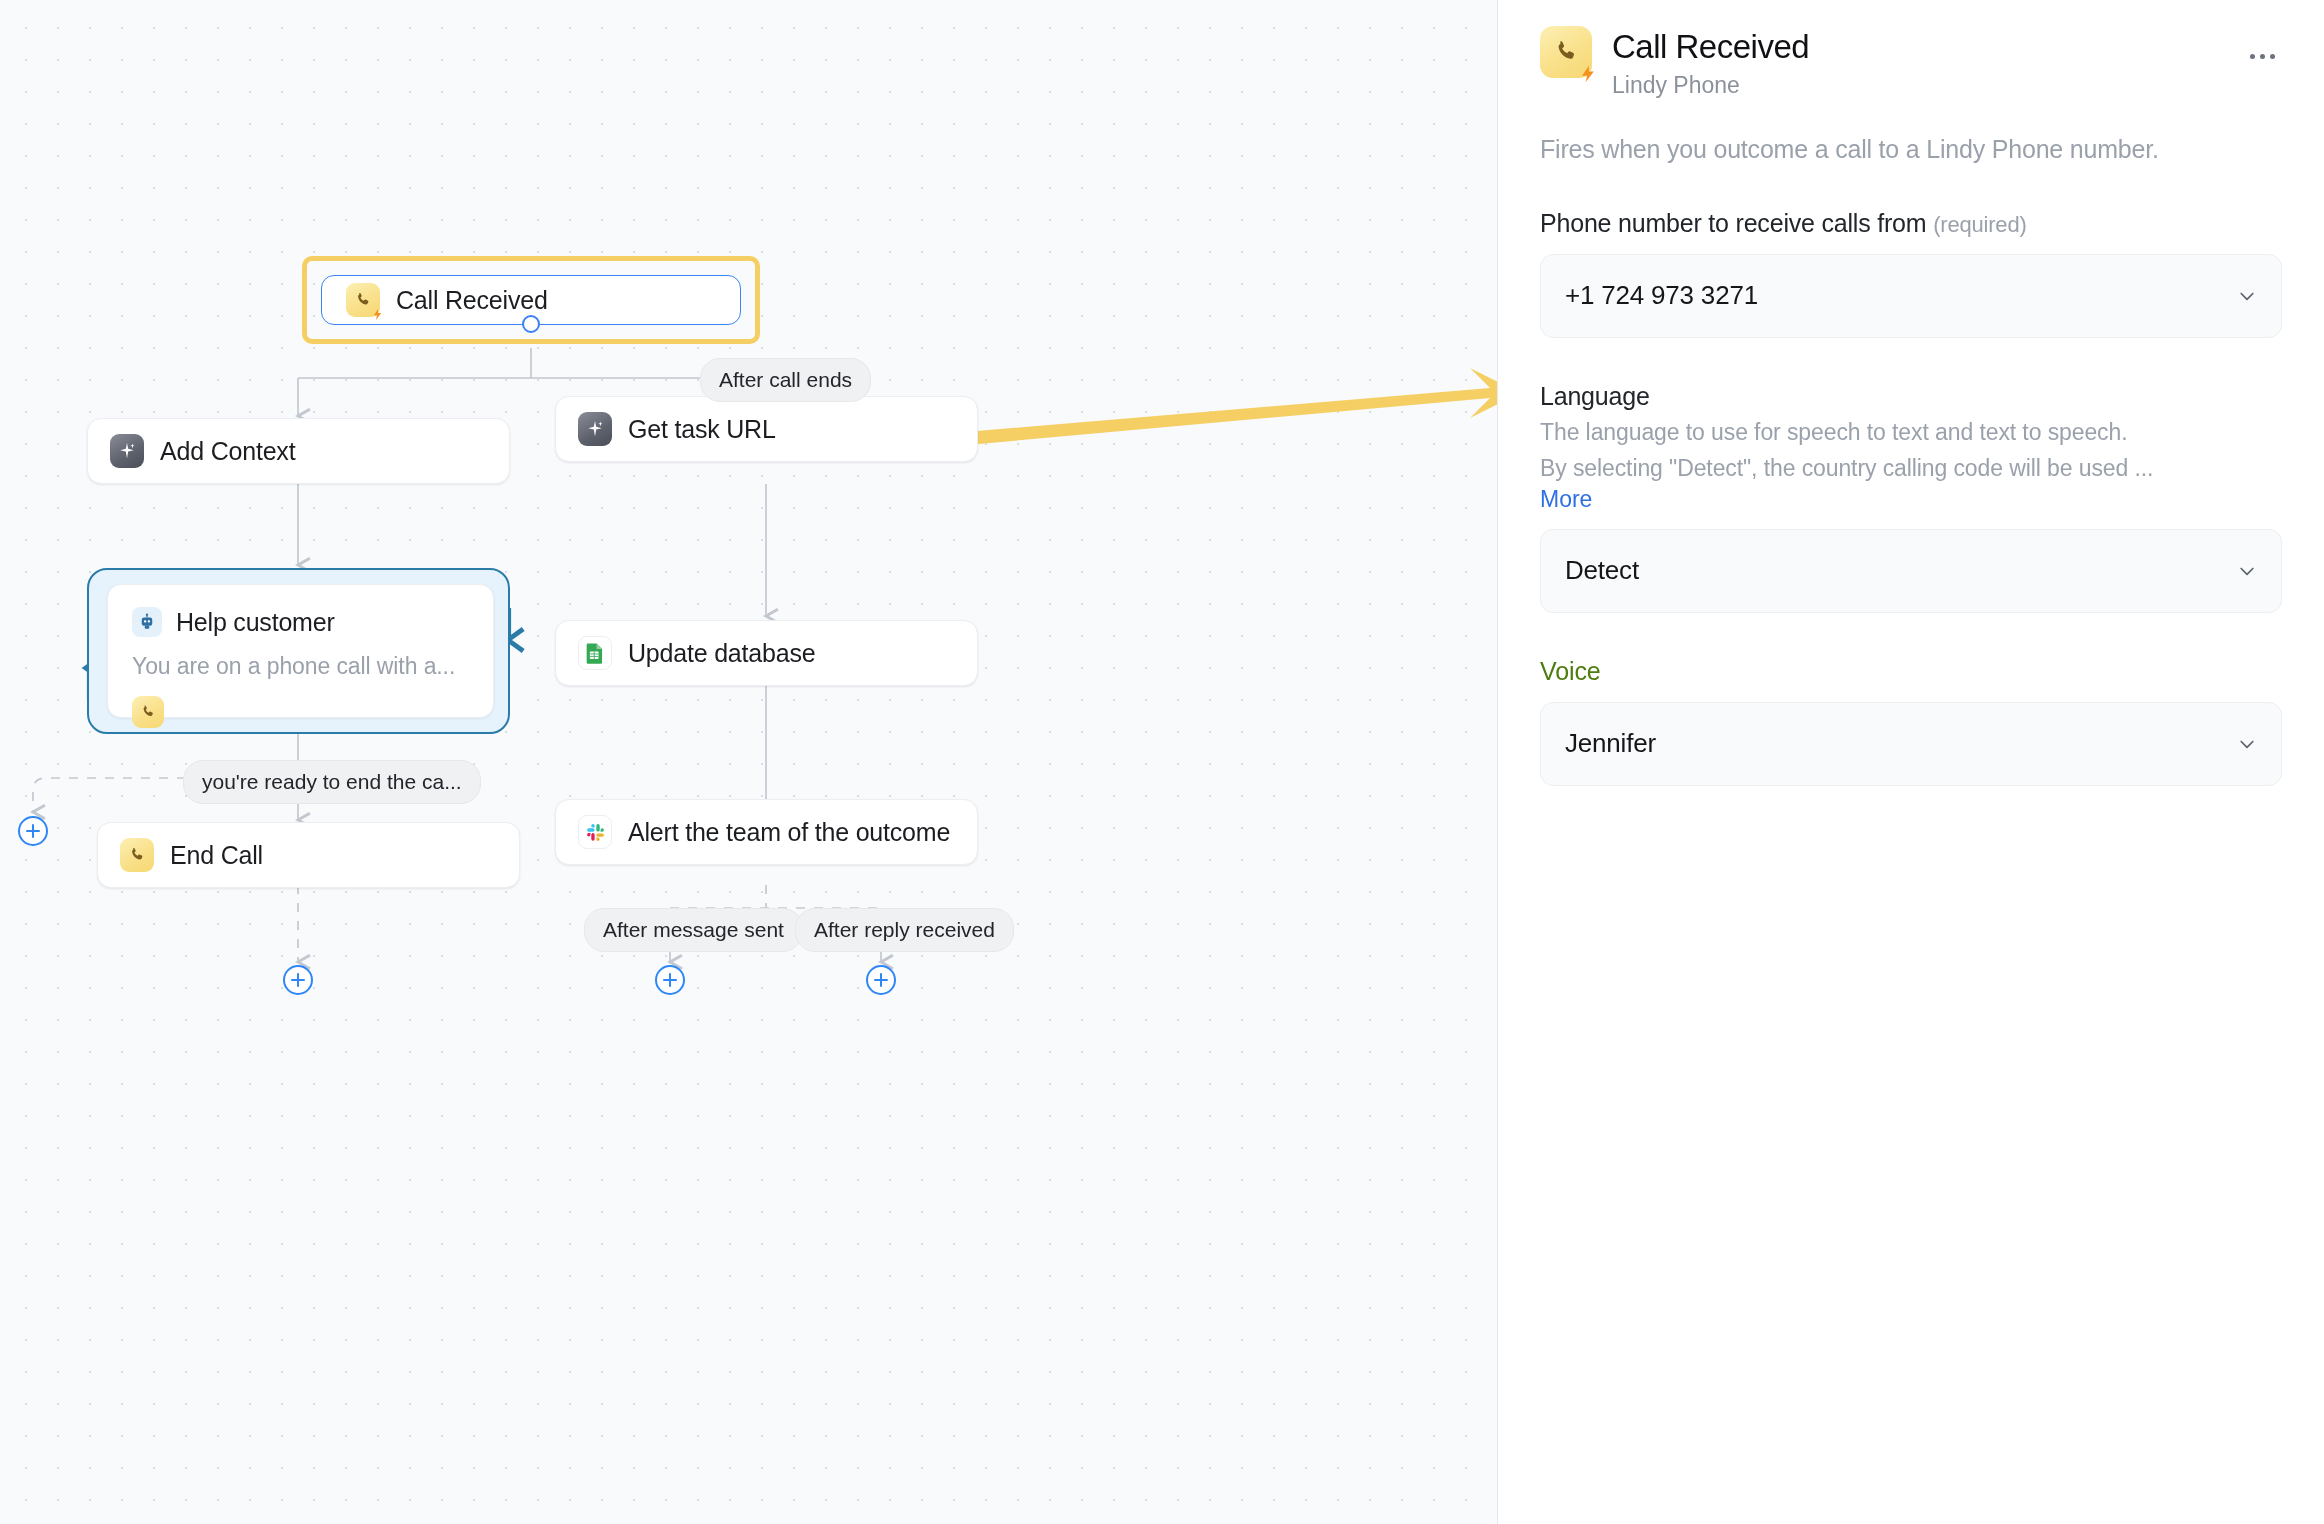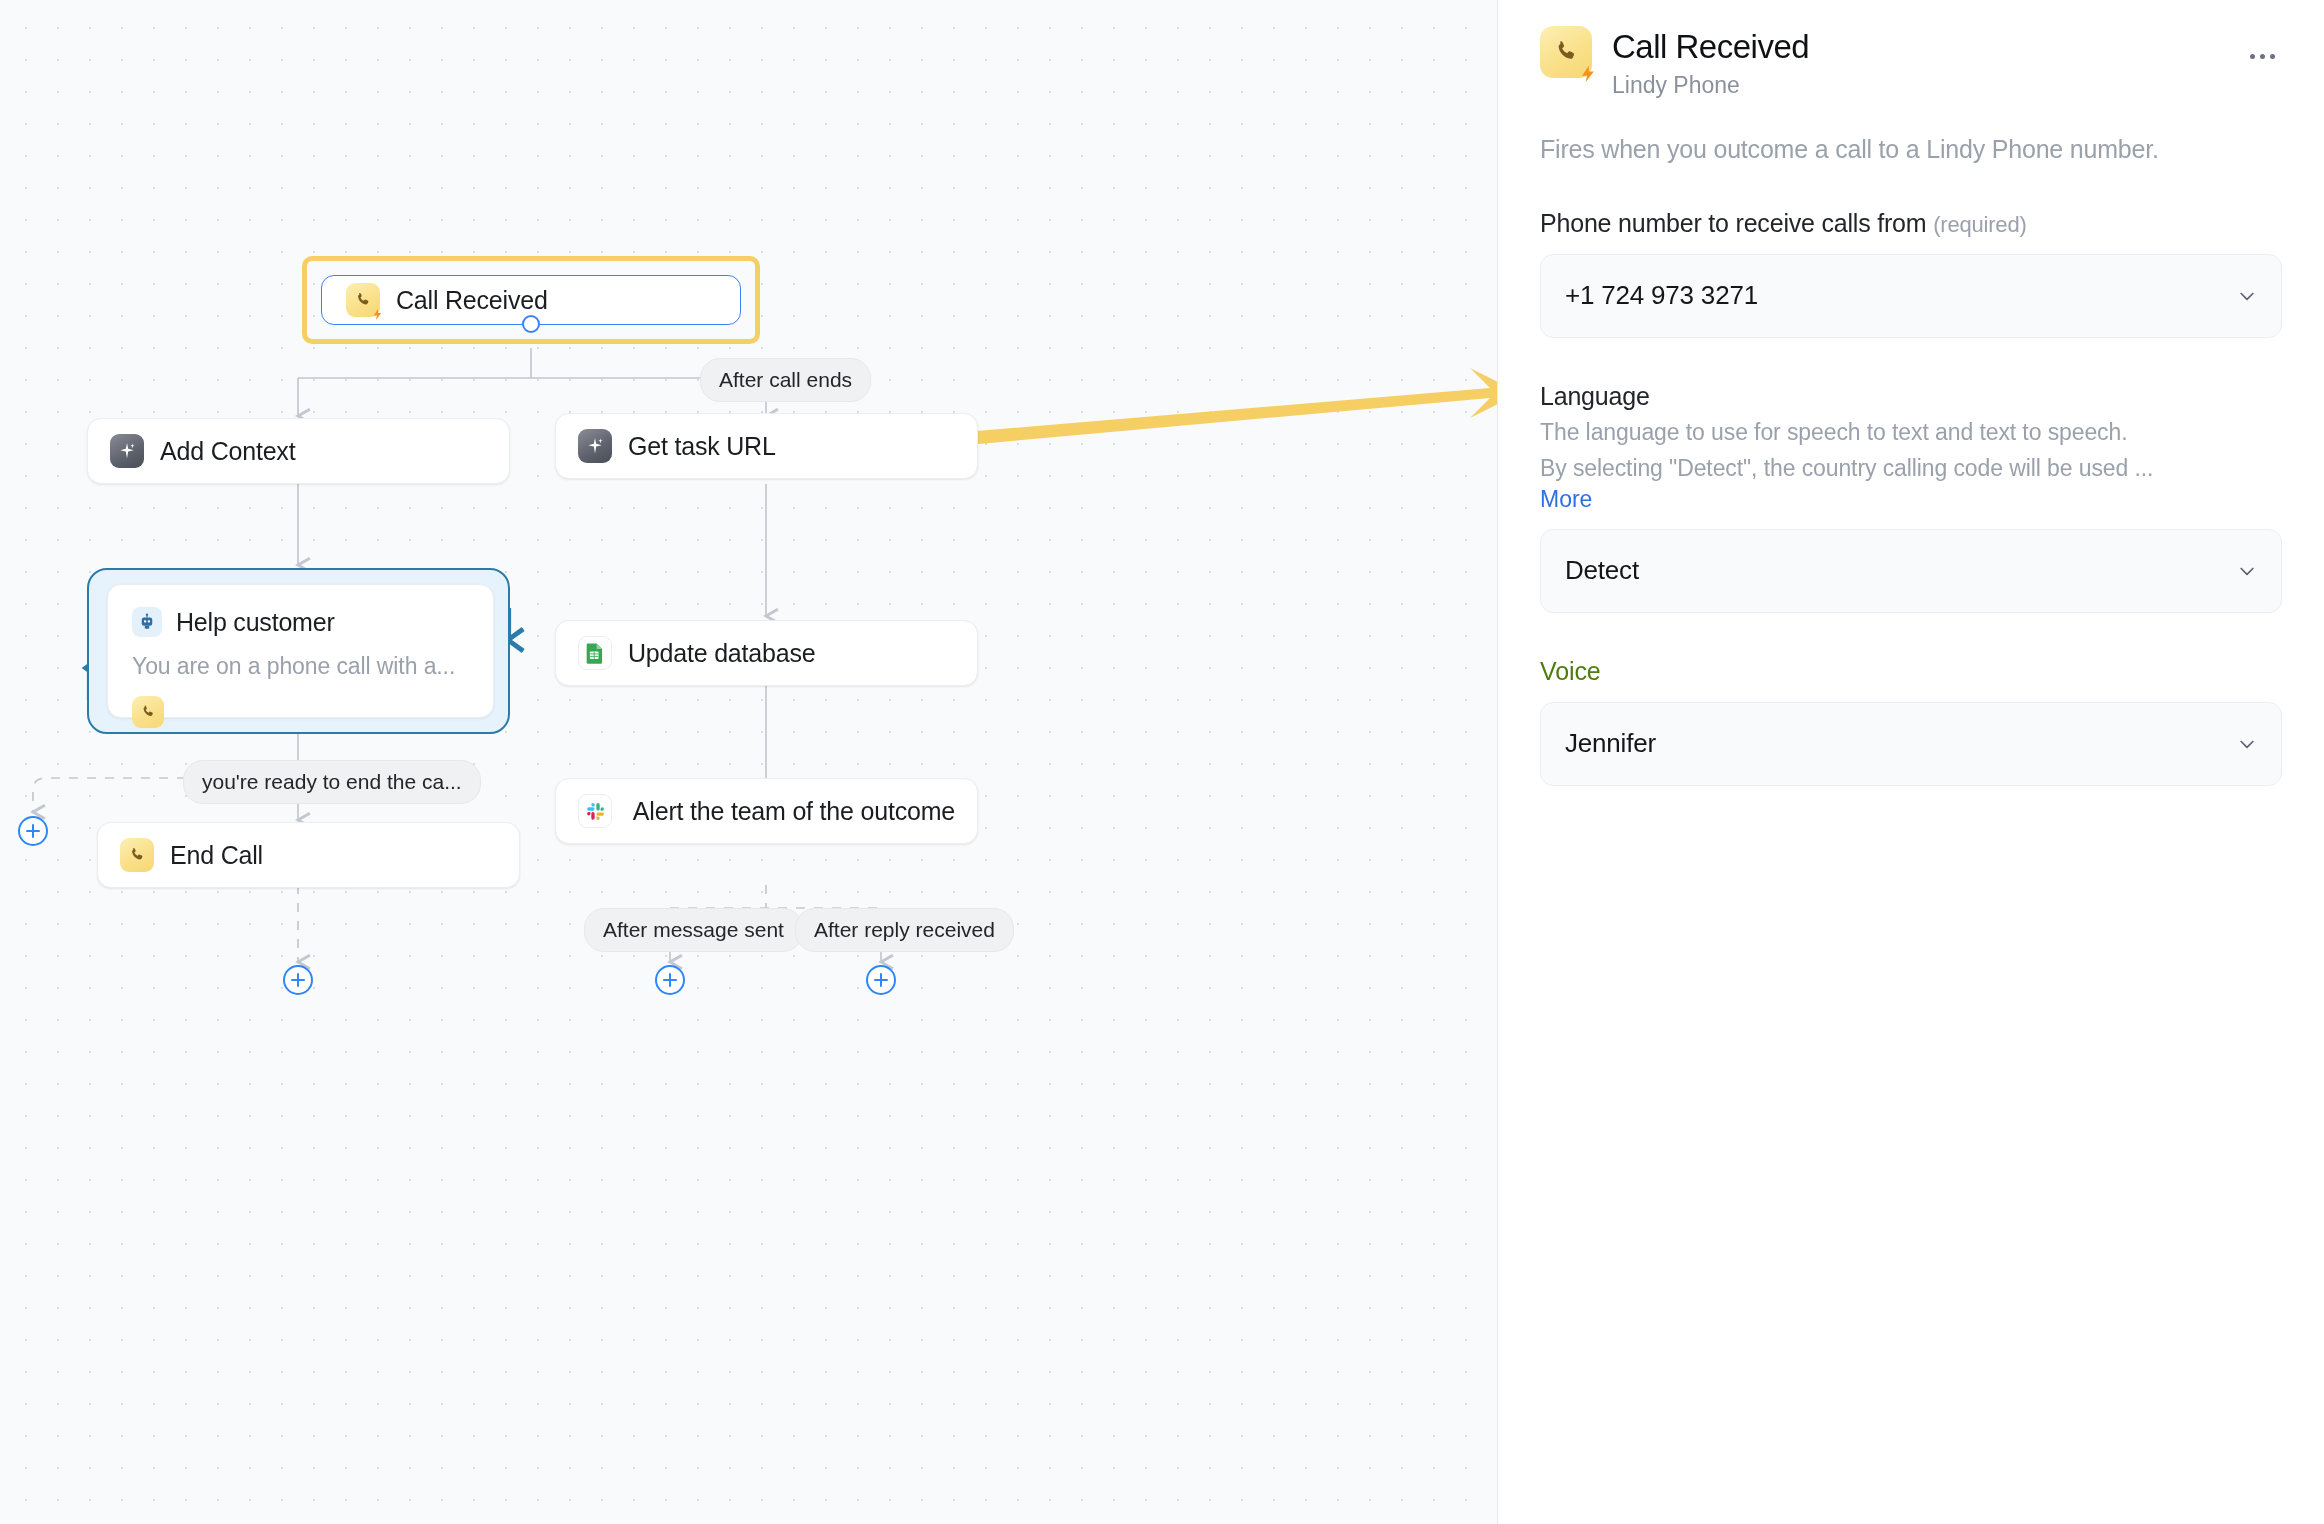--- a/index.html
+++ b/index.html
@@ -249,21 +249,21 @@
         <span class="chip chip-ai">
           <svg width="20" height="20" viewBox="0 0 24 24" aria-hidden="true">
             <path d="M12 2.5 L13.4 9.3 L20 11 L13.4 12.7 L12 21 L10.6 12.7 L4 11 L10.6 9.3 Z" fill="#ffffff"></path>
             <path d="M18.5 3 L19.1 5.2 L21 5.8 L19.1 6.4 L18.5 9 L17.9 6.4 L16 5.8 L17.9 5.2 Z" fill="#ffffff"></path>
           </svg>
         </span>
       </span>
       <span class="node-title">Add Context</span>
     </div>
 
-    <div class="node" style="left:555px; top:413px; width:423px; height:66px;">
+    <div class="node" style="left:555px; top:396px; width:423px; height:66px;">
       <span class="node-icon">
         <span class="chip chip-ai">
           <svg width="20" height="20" viewBox="0 0 24 24" aria-hidden="true">
             <path d="M12 2.5 L13.4 9.3 L20 11 L13.4 12.7 L12 21 L10.6 12.7 L4 11 L10.6 9.3 Z" fill="#ffffff"></path>
             <path d="M18.5 3 L19.1 5.2 L21 5.8 L19.1 6.4 L18.5 9 L17.9 6.4 L16 5.8 L17.9 5.2 Z" fill="#ffffff"></path>
           </svg>
         </span>
       </span>
       <span class="node-title">Get task URL</span>
     </div>
@@ -318,21 +318,21 @@
       <span class="node-icon">
         <span class="chip chip-phone">
           <svg width="20" height="20" viewBox="0 0 24 24" aria-hidden="true">
             <path d="M7.5 3.6c.7-.3 1.5 0 1.8.7l1 2.2c.3.6.1 1.3-.4 1.7l-1 .8c.8 1.8 2.2 3.2 4 4l.8-1c.4-.5 1.1-.7 1.7-.4l2.2 1c.7.3 1 1.1.7 1.8l-.8 1.9c-.3.7-1 1.1-1.8 1-5-.6-9-4.6-9.6-9.6-.1-.8.3-1.5 1-1.8l.4-.3z" fill="#7a5c1f"></path>
           </svg>
         </span>
       </span>
       <span class="node-title">End Call</span>
     </div>
 
-    <div class="node" style="left:555px; top:778px; width:423px; height:66px;justify-content:space-between;">
+    <div class="node" style="left:555px; top:799px; width:423px; height:66px;">
       <span class="node-icon">
         <span class="chip chip-plain">
           <svg width="21" height="21" viewBox="0 0 24 24" aria-hidden="true">
             <path d="M6.2 14.6a1.9 1.9 0 1 1-1.9-1.9h1.9v1.9z" fill="#e01e5a"></path>
             <path d="M7.2 14.6a1.9 1.9 0 0 1 3.8 0v4.8a1.9 1.9 0 1 1-3.8 0v-4.8z" fill="#e01e5a"></path>
             <path d="M9.1 6.2a1.9 1.9 0 1 1 1.9-1.9v1.9H9.1z" fill="#36c5f0"></path>
             <path d="M9.1 7.2a1.9 1.9 0 0 1 0 3.8H4.3a1.9 1.9 0 1 1 0-3.8h4.8z" fill="#36c5f0"></path>
             <path d="M17.8 9.1a1.9 1.9 0 1 1 1.9 1.9h-1.9V9.1z" fill="#2eb67d"></path>
             <path d="M16.8 9.1a1.9 1.9 0 0 1-3.8 0V4.3a1.9 1.9 0 1 1 3.8 0v4.8z" fill="#2eb67d"></path>
             <path d="M14.9 17.8a1.9 1.9 0 1 1-1.9 1.9v-1.9h1.9z" fill="#ecb22e"></path>

